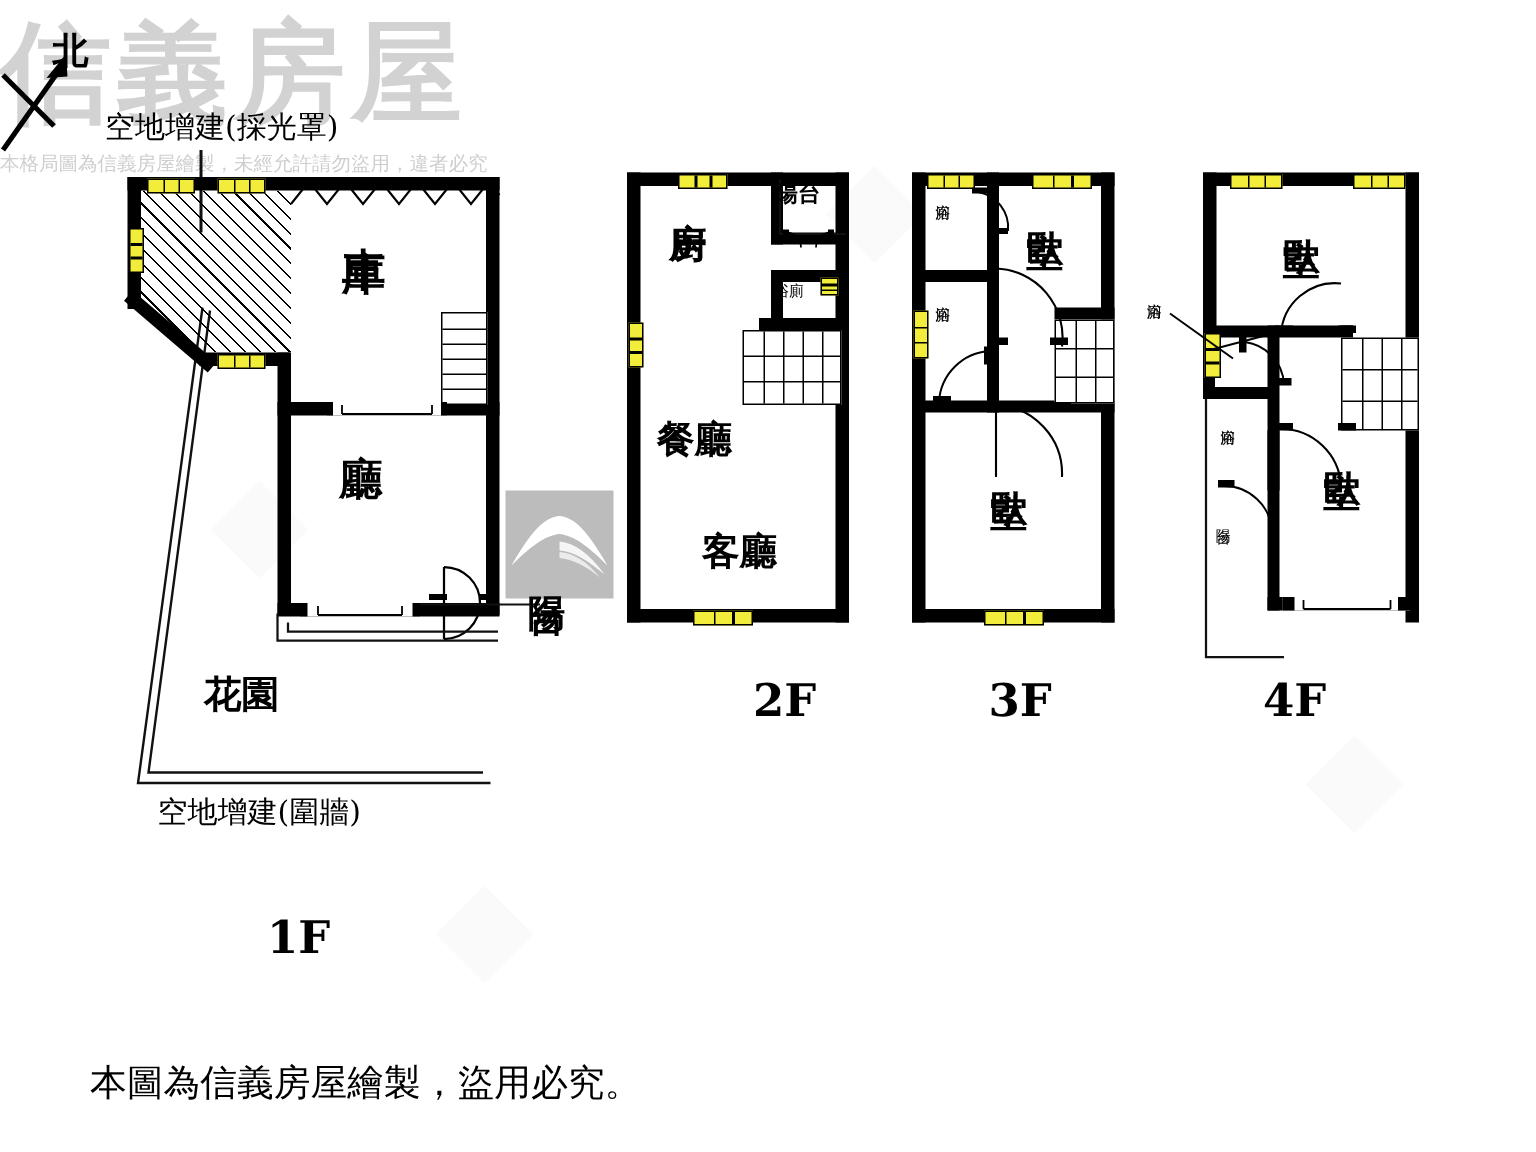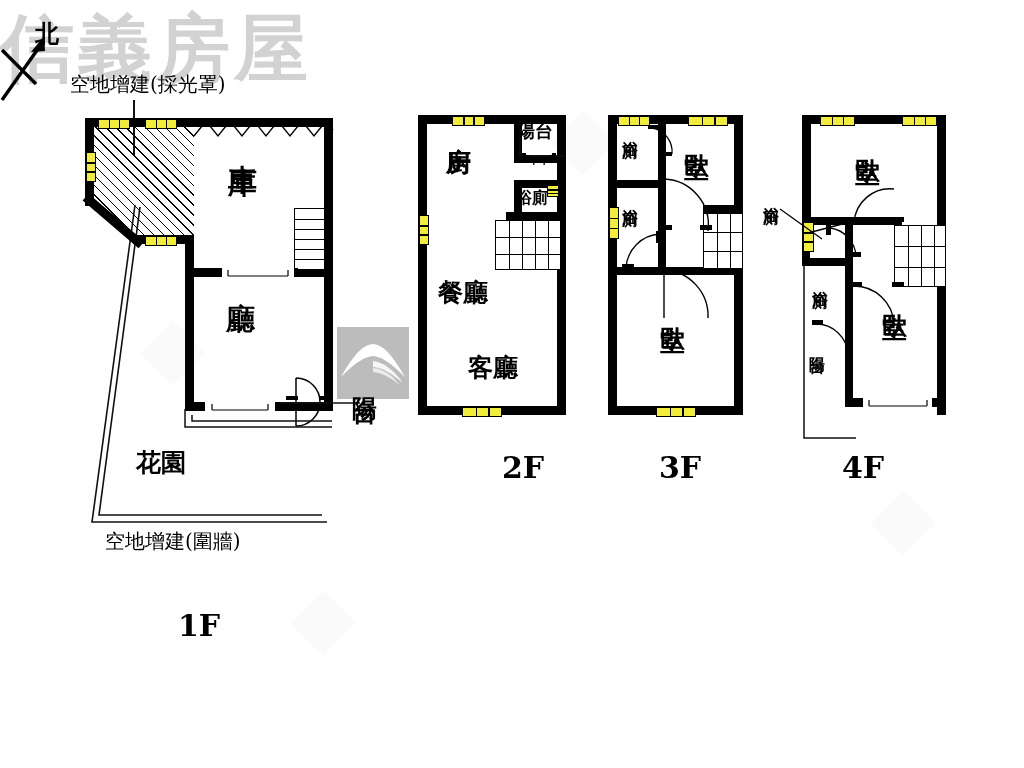--- a/index.html
+++ b/index.html
@@ -11,22 +11,22 @@
     position:relative;overflow:hidden;
   }
   .stage{position:absolute;left:0;top:0;width:1024px;height:768px;}
   .abs{position:absolute;}
 
   
   .cjk{font-family:"DejaVu Serif","Liberation Serif",serif;color:#000;line-height:1.0;white-space:nowrap;}
   .vert{writing-mode:vertical-rl;text-orientation:upright;line-height:1.0;}
   .room-lg{font-size:29px;font-weight:700;letter-spacing:1px;}
   .room-md{font-size:25px;font-weight:700;}
-  .room-sm{font-size:18px;font-weight:700;}
-  .room-xs{font-size:16px;font-weight:700;}
+  .room-sm{font-size:15px;font-weight:700;}
+  .room-xs{font-size:10px;font-weight:400;}
   .annot{font-size:20px;font-weight:400;}
   .floorlab{font-size:30px;font-weight:700;font-family:"DejaVu Serif","Liberation Serif",serif;}
 
   
   .wall{background:#000;position:absolute;}
   .thinline{background:#111;position:absolute;}
   .hatch{
     position:absolute;
     background-image:repeating-linear-gradient(45deg,#000 0px,#000 1px,transparent 1px,transparent 7px);
   }
@@ -70,20 +70,21 @@
     <div class="wm-logo" style="left:337px;top:327px;">
       <svg width="72" height="72" viewBox="0 0 72 72" aria-hidden="true">
         <path d="M4 50 C20 22, 28 18, 36 17 C44 18, 52 22, 68 50 C52 34, 44 30, 36 29 C28 30, 20 34, 4 50 Z" fill="#ffffff"></path>
         <path d="M36 34 C46 35, 56 42, 66 56 C54 46, 46 41, 36 40 Z" fill="#ffffff" opacity=".85"></path>
         <path d="M36 41 C46 42, 54 47, 63 58 C53 50, 45 46, 36 45 Z" fill="#ffffff" opacity=".7"></path>
       </svg>
     </div>
 
     <div class="wm-text" style="left:415px;top:325px;">信義房屋</div>
 
+    <div class="wm-small" style="left:335px;top:418px;">本格局圖為信義房屋繪製，未經允許請勿盜用，違者必究</div>
   </div>
 
   <div class="abs" style="left:0;top:8px;width:80px;height:100px;">
     <svg width="80" height="100" viewBox="0 0 80 100" aria-hidden="true">
       <line x1="2" y1="92" x2="40" y2="38" stroke="#000" stroke-width="3.4"></line>
       <polygon points="44,28 31,44 45,43" fill="#000"></polygon>
       <line x1="2" y1="42" x2="36" y2="76" stroke="#000" stroke-width="3.4"></line>
     </svg>
   </div>
   <div class="cjk annot" style="position:absolute;left:35px;top:22px;font-size:24px;font-weight:700;">北</div>
@@ -348,14 +349,15 @@
 
     <div class="cjk room-md vert" style="position:absolute;left:95px;top:140px;">臥室</div>
     <div class="cjk room-md vert" style="position:absolute;left:122px;top:295px;">臥室</div>
     <div class="cjk room-xs vert" style="position:absolute;left:3px;top:194px;">浴廁</div>
     <div class="cjk room-xs vert" style="position:absolute;left:52px;top:278px;">浴廁</div>
     <div class="cjk room-xs vert" style="position:absolute;left:49px;top:345px;">陽台</div>
 
     <div class="floorlab" style="position:absolute;left:82px;top:450px;text-align:right;">4F</div>
   </div>
 
+  <div class="disclaimer" style="left:60px;top:706px;">本圖為信義房屋繪製，盜用必究。</div>
 
 </div>
 
 </body></html>

